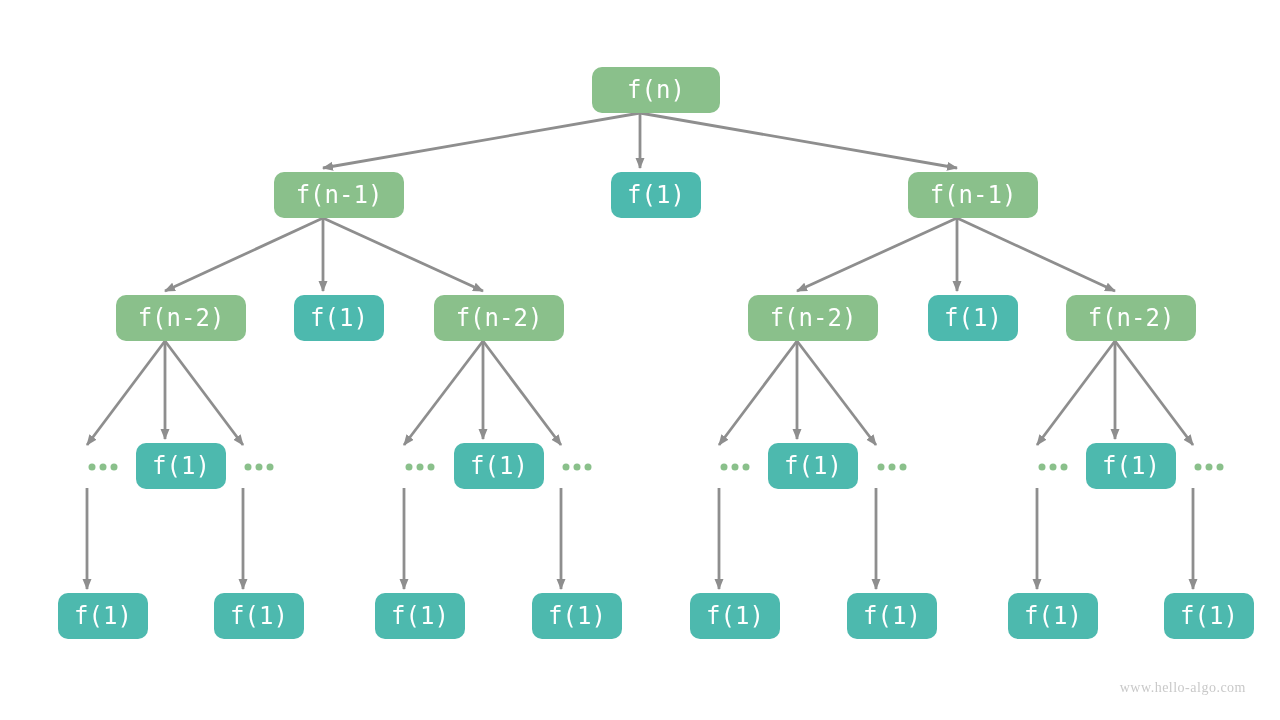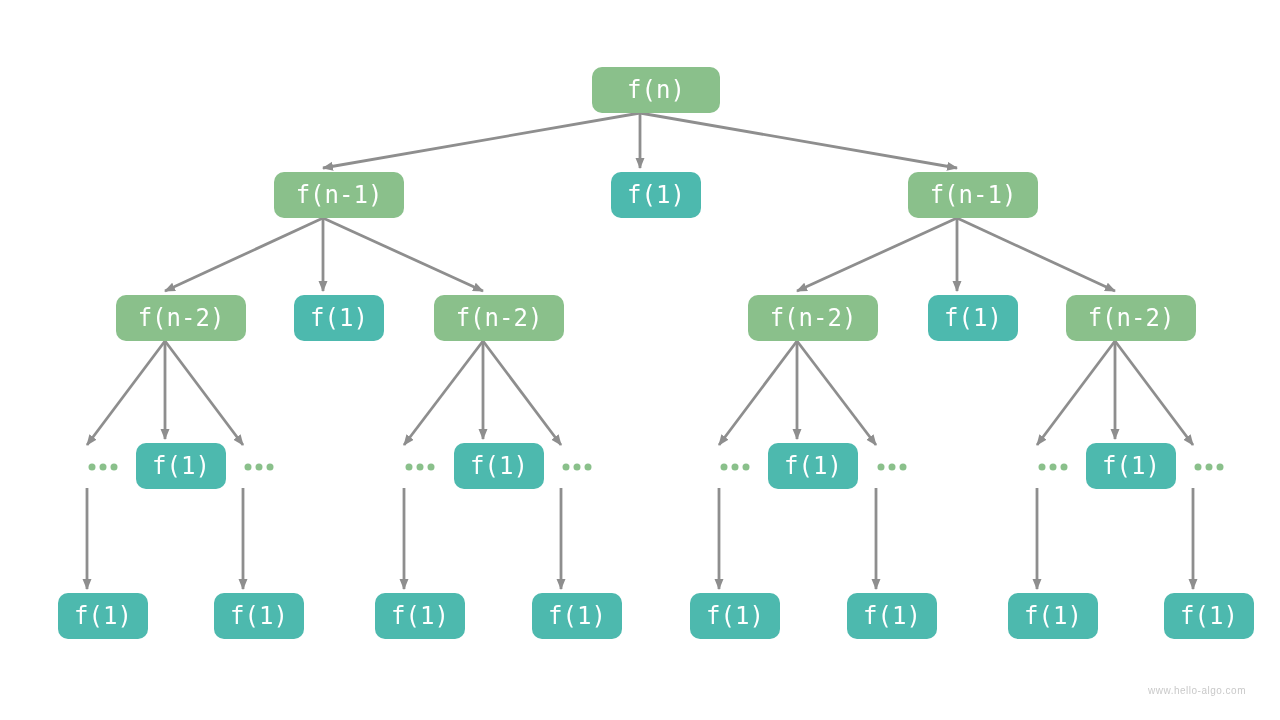--- a/index.html
+++ b/index.html
@@ -46,24 +46,24 @@
   }
   .dot {
     width: 7px; height: 7px;
     border-radius: 50%;
     background: var(--dot, #8ac08b);
   }
   .watermark {
     position: absolute;
     right: 34px;
     bottom: 24px;
-    font-size: 10px;
+    font-size: 14px;
     letter-spacing: 0.5px;
     color: var(--wm, #c9c9c9);
-    font-family: Liberation Sans, sans-serif;
+    font-family: Liberation Serif, serif;
   }
 </style>
 </head>
 <body>
 
 <div class="canvas">
   <svg class="edges" xmlns="http://www.w3.org/2000/svg">
     <defs>
       <marker id="ah" markerUnits="userSpaceOnUse" markerWidth="14" markerHeight="12" refX="10" refY="4.5" orient="auto">
         <path class="ah" d="M0,0 L11,4.5 L0,9 Z"></path>

